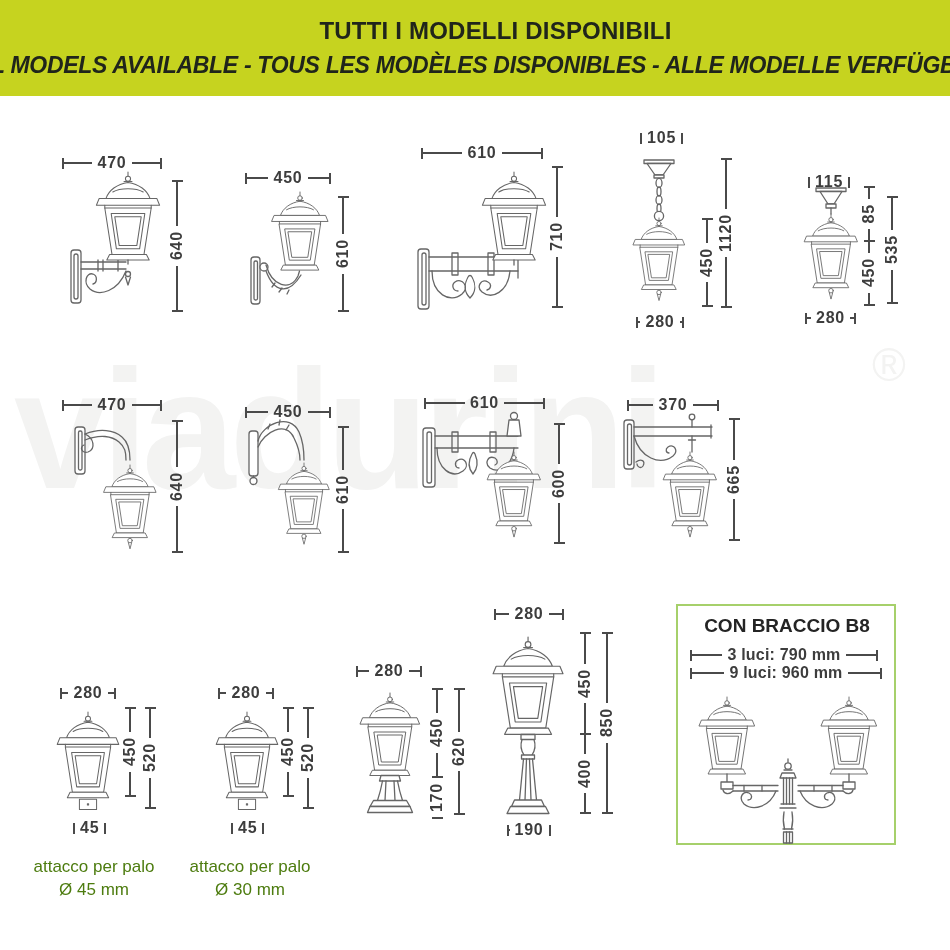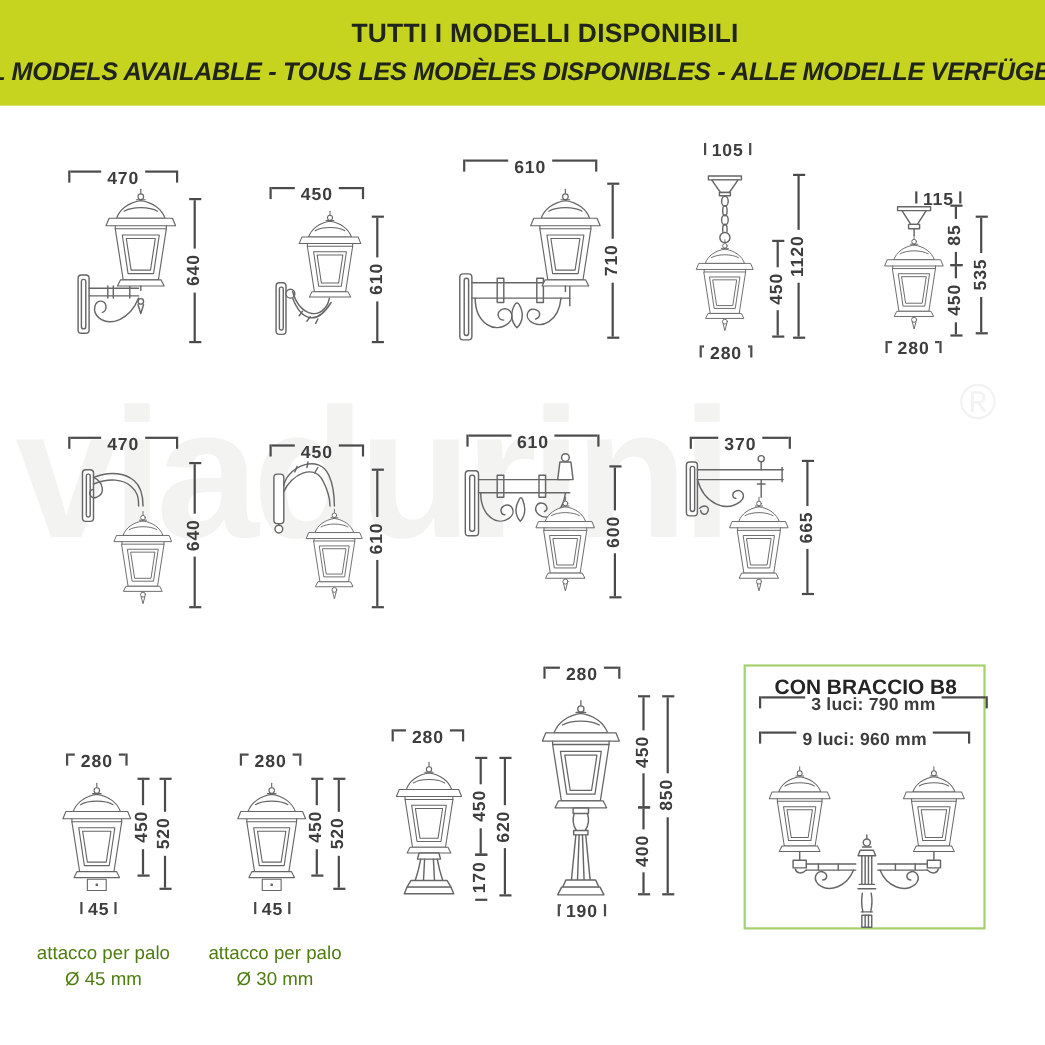--- a/index.html
+++ b/index.html
@@ -13,21 +13,21 @@
   .h2{font-size:23px;font-weight:800;font-style:italic;letter-spacing:-.3px;color:var(--header_text,#1e231a);white-space:nowrap;}
   
   .wm{position:absolute;left:14px;top:346px;font-size:168px;font-weight:700;letter-spacing:-6px;
       color:var(--watermark,#f3f3f2);z-index:0;user-select:none;line-height:1;}
   .wm-reg{position:absolute;left:872px;top:342px;font-size:46px;font-weight:400;
       color:var(--watermark,#f3f3f2);z-index:0;line-height:1;}
   
   .art{position:absolute;left:0;top:0;z-index:2;pointer-events:none;}
   .art .f{fill:#fff;}
   
-  .hdim{position:absolute;display:flex;align-items:flex-start;z-index:3;
+  .hdim{position:absolute;display:flex;align-items:center;z-index:3;
         color:var(--text,#3d3d3d);font-size:16px;font-weight:600;line-height:1;}
   .hdim .tick{width:2px;height:11px;background:var(--line,#4a4a4a);flex:none;}
   .hdim .ln{flex:1;height:1.6px;background:var(--line,#4a4a4a);}
   .hdim .lbl{padding:0 5px;white-space:nowrap;letter-spacing:.8px;}
   .vdim{position:absolute;display:flex;flex-direction:column;align-items:center;z-index:3;
         color:var(--text,#3d3d3d);font-size:16px;font-weight:600;line-height:1;}
   .vdim .tick{width:11px;height:2px;background:var(--line,#4a4a4a);flex:none;}
   .vdim .ln{flex:1;width:1.6px;background:var(--line,#4a4a4a);}
   .vdim .lbl{writing-mode:vertical-rl;transform:rotate(180deg);padding:5px 0;white-space:nowrap;letter-spacing:.8px;}
   .sm{font-size:16px;}
@@ -310,21 +310,21 @@
       <i class="tick"></i>
     </div>
   <div class="hdim sm" style="left:636px;top:314px;width:48px">
     <i class="tick"></i>
       <i class="ln"></i>
       <span class="lbl">280</span>
       <i class="ln"></i>
       <i class="tick"></i>
     </div>
 
-  <div class="hdim sm" style="left:832px;top:174px;width:37px">
+  <div class="hdim sm" style="left:808px;top:174px;width:37px">
     <i class="tick"></i>
       <i class="ln"></i>
       <span class="lbl">115</span>
       <i class="ln"></i>
       <i class="tick"></i>
     </div>
   <div class="vdim" style="left:861px;top:186px;height:56px">
     <i class="tick"></i>
       <i class="ln"></i>
       <span class="lbl">85</span>
@@ -538,21 +538,21 @@
     </div>
   <div class="hdim sm" style="left:507px;top:822px;width:44px">
     <i class="tick"></i>
       <i class="ln"></i>
       <span class="lbl">190</span>
       <i class="ln"></i>
       <i class="tick"></i>
     </div>
 
   <div class="b8t">CON BRACCIO B8</div>
-  <div class="hdim b8dim" style="left:690px;top:633px;width:208px">
+  <div class="hdim b8dim" style="left:690px;top:647px;width:188px">
     <i class="tick"></i>
       <i class="ln"></i>
       <span class="lbl">3 luci: 790 mm</span>
       <i class="ln"></i>
       <i class="tick"></i>
     </div>
   <div class="hdim b8dim" style="left:690px;top:665px;width:192px">
     <i class="tick"></i>
       <i class="ln"></i>
       <span class="lbl">9 luci: 960 mm</span>

